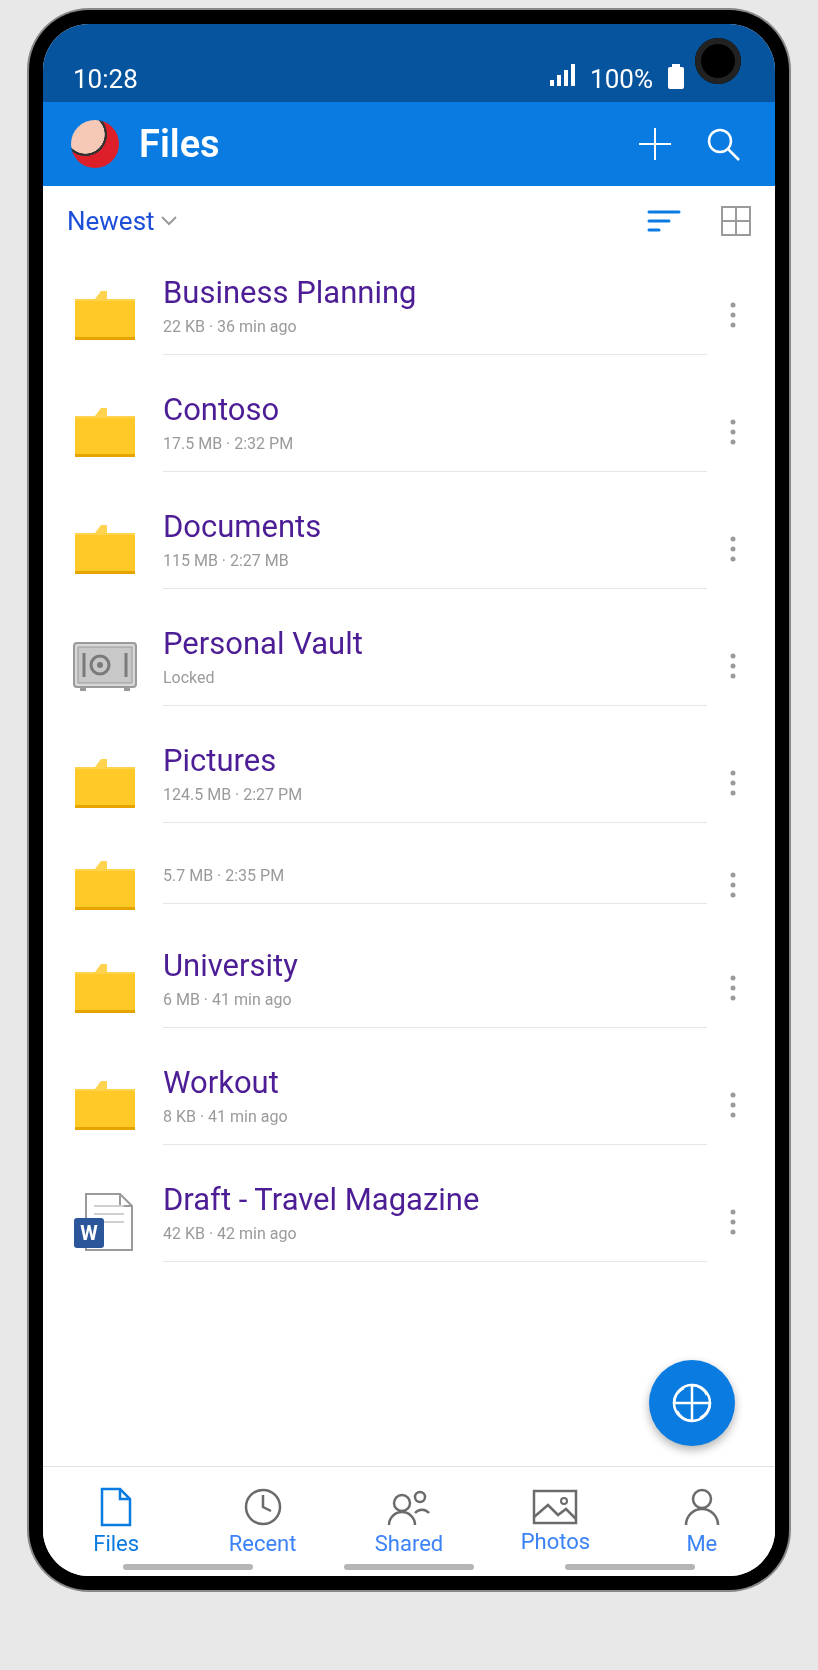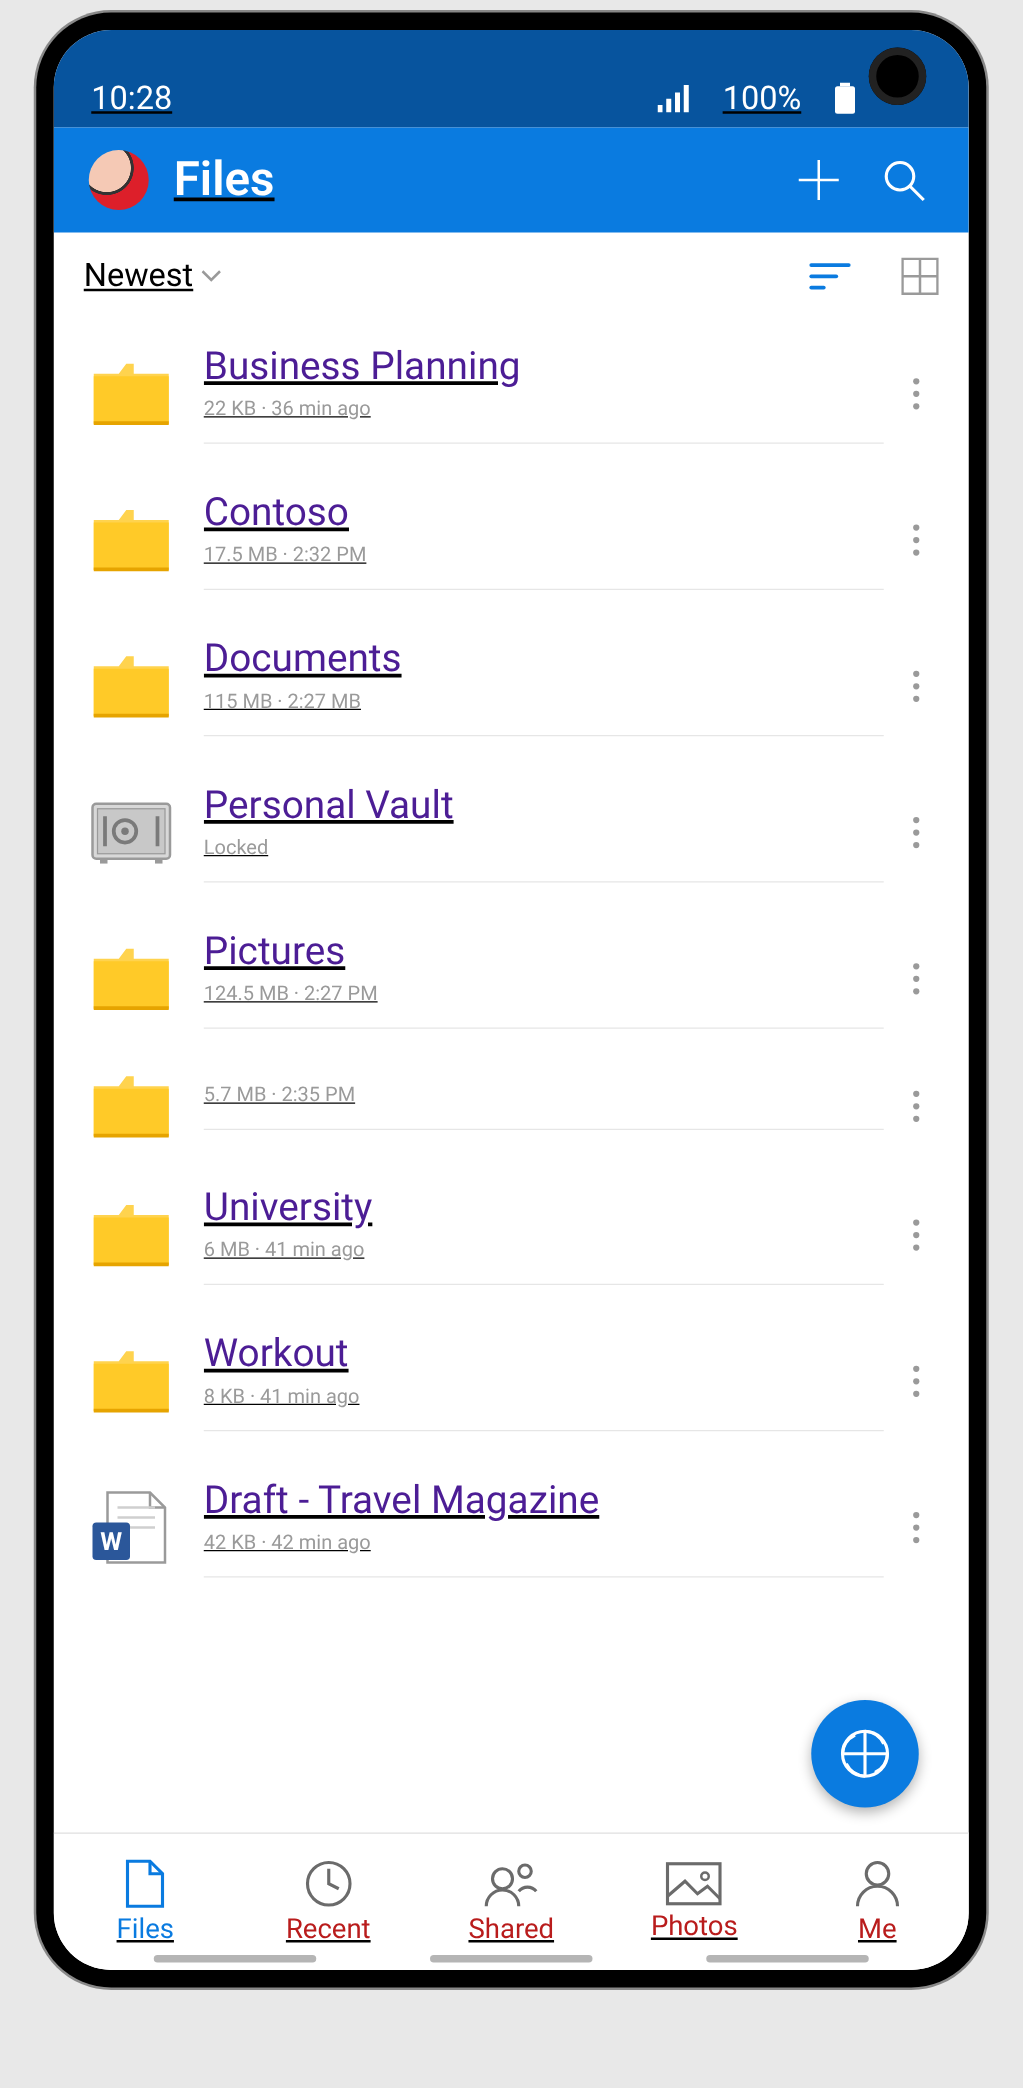--- a/index.html
+++ b/index.html
@@ -1,46 +1,45 @@
 <!DOCTYPE html>
 <html><head>
 <meta charset="utf-8">
 <style>
   * { box-sizing: border-box; margin: 0; padding: 0; font-family: -apple-system, "Segoe UI", Roboto, sans-serif; }
   body { background:#e8e8e8; display:flex; justify-content:center; padding:10px; }
   .phone-frame {
     width:760px; height:1580px; background:#000; border-radius:60px; padding:14px; position:relative;
     box-shadow:0 0 0 2px #888;
-    text-decoration:underline;
   }
   .screen {
     width:100%; height:100%; background:#fff; border-radius:46px; overflow:hidden; position:relative;
     display:flex; flex-direction:column;
   }
   .status-bar {
     height:78px; background:#07549e; color:#fff; display:flex; align-items:flex-end;
     justify-content:space-between; padding:0 30px 8px 30px; font-size:26px;
   }
-  .status-right { display:flex; align-items:center; gap:26px; margin-right:60px; }
+  .status-right { display:flex; gap:14px; margin-right:60px; }
   .camera-hole {
     position:absolute; top:28px; right:48px; width:46px; height:46px;
     background:#000; border-radius:50%; box-shadow:inset 0 0 0 6px #222;
     z-index:10;
   }
   .app-bar {
     height:84px; background:#0a7be0; display:flex; align-items:center; padding:0 28px;
     color:#fff; gap:20px;
   }
   .avatar {
     width:48px; height:48px; border-radius:50%; background:radial-gradient(circle at 30% 30%, #f5c9b5 40%, #333 41% 45%, #dd1f2a 46%);
   }
   .app-title { font-size:38px; font-weight:600; flex:1; }
   .app-icon-btn { width:48px; display:flex; justify-content:center; }
   .sort-bar {
-    height:70px; display:flex; align-items:center; padding:0 24px; color:#000000;
+    height:70px; display:flex; align-items:center; padding:0 24px; color:#1d4ed8;
   }
   .sort-label { font-size:26px; display:flex; align-items:center; gap:6px; flex:1; }
   .sort-icons { display:flex; gap:40px; align-items:center; }
   .file-list { flex:1; overflow-y:auto; }
   .file-row {
     display:flex; align-items:center; padding:18px 24px 18px 12px; gap:8px;
   }
   .file-icon-cell { width:100px; display:flex; justify-content:center; }
   .file-info { flex:1; border-bottom:1px solid #e6e6e6; padding-bottom:18px; min-width:0; }
   .file-name { font-size:31px; color:#4c1d95; margin-bottom:6px; white-space:nowrap; overflow:hidden; text-overflow:ellipsis;}
@@ -49,21 +48,21 @@
   .fab {
     position:absolute; right:40px; bottom:130px; width:86px; height:86px;
     background:#0a7be0; border-radius:50%; display:flex; align-items:center; justify-content:center;
     box-shadow:0 4px 10px rgba(0,0,0,.3);
   }
   .bottom-nav {
     height:110px; border-top:1px solid #e0e0e0; display:flex; background:#fff;
   }
   .nav-item {
     flex:1; display:flex; flex-direction:column; align-items:center; justify-content:center; gap:4px;
-    color:#b91c1c; font-size:22px;
+    color:#3b82f6; font-size:22px;
   }
   .nav-item.active { color:#0a7be0; }
   .nav-swipe {
     position:absolute; bottom:6px; left:0; right:0; display:flex; justify-content:space-between;
     padding:0 80px;
   }
   .swipe-bar { width:130px; height:6px; background:#b5b5b5; border-radius:3px; }
   
   svg { display:block; }
 </style>

